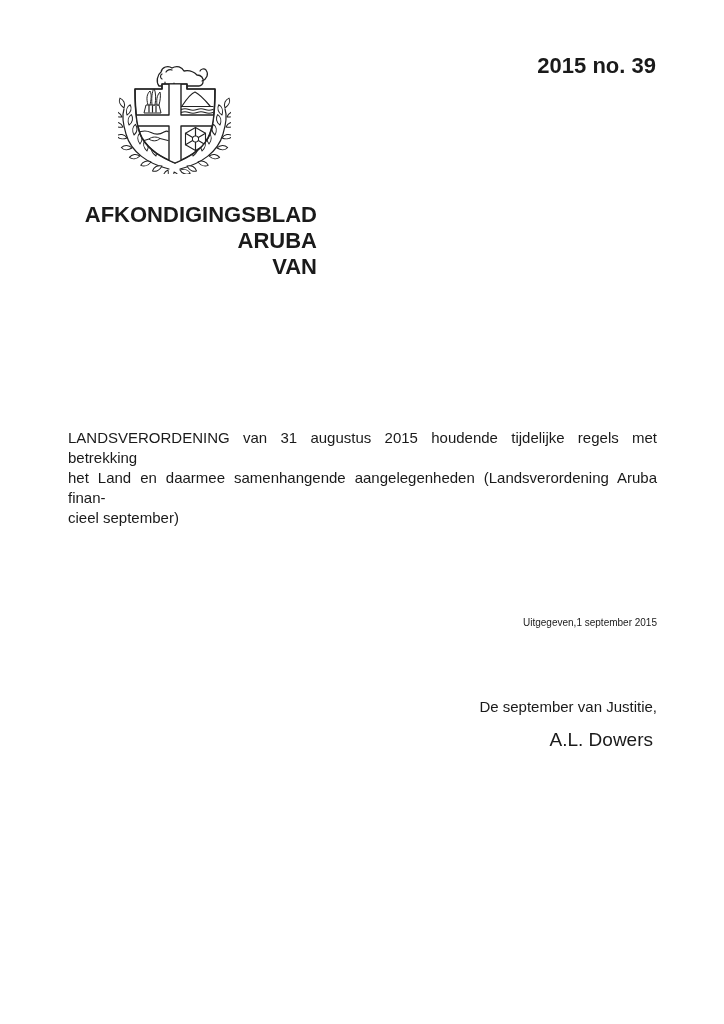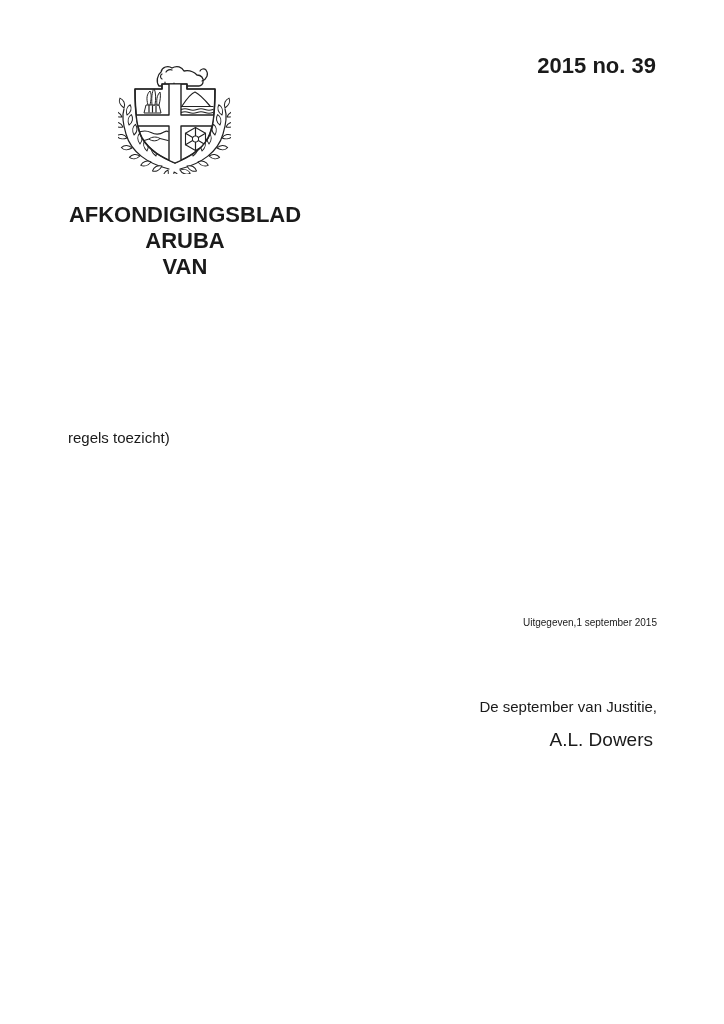--- a/index.html
+++ b/index.html
@@ -30,21 +30,21 @@
     left: 118px;
     top: 63px;
     width: 113px;
     height: 111px;
   }
   .masthead {
     position: absolute;
     top: 202px;
     left: 53px;
     width: 264px;
-    text-align: center;
+    text-align: right;
     font-size: 22px;
     font-weight: bold;
     line-height: 26px;
   }
   .decree {
     position: absolute;
     top: 428px;
     left: 68px;
     width: 589px;
     font-size: 15px;
@@ -187,21 +187,23 @@
     </g>
   </svg>
 
   <div class="masthead">
     <div>AFKONDIGINGSBLAD</div>
     <div>ARUBA</div>
     <div>VAN</div>
   </div>
 
   <div class="decree">
-    <div class="lline">regels toezicht)</div>
+    <div class="jline">LANDSVERORDENING van 31 augustus 2015 houdende tijdelijke regels met betrekking</div>
+    <div class="jline">het Land en daarmee samenhangende aangelegenheden (Landsverordening Aruba finan-</div>
+    <div class="lline">cieel september)</div>
   </div>
 
   <div class="issued-date">Uitgegeven,1 september 2015</div>
 
   <div class="minister-title">De september van Justitie,</div>
 
   <div class="minister-signature">A.L. Dowers</div>
 
 </div>
 

